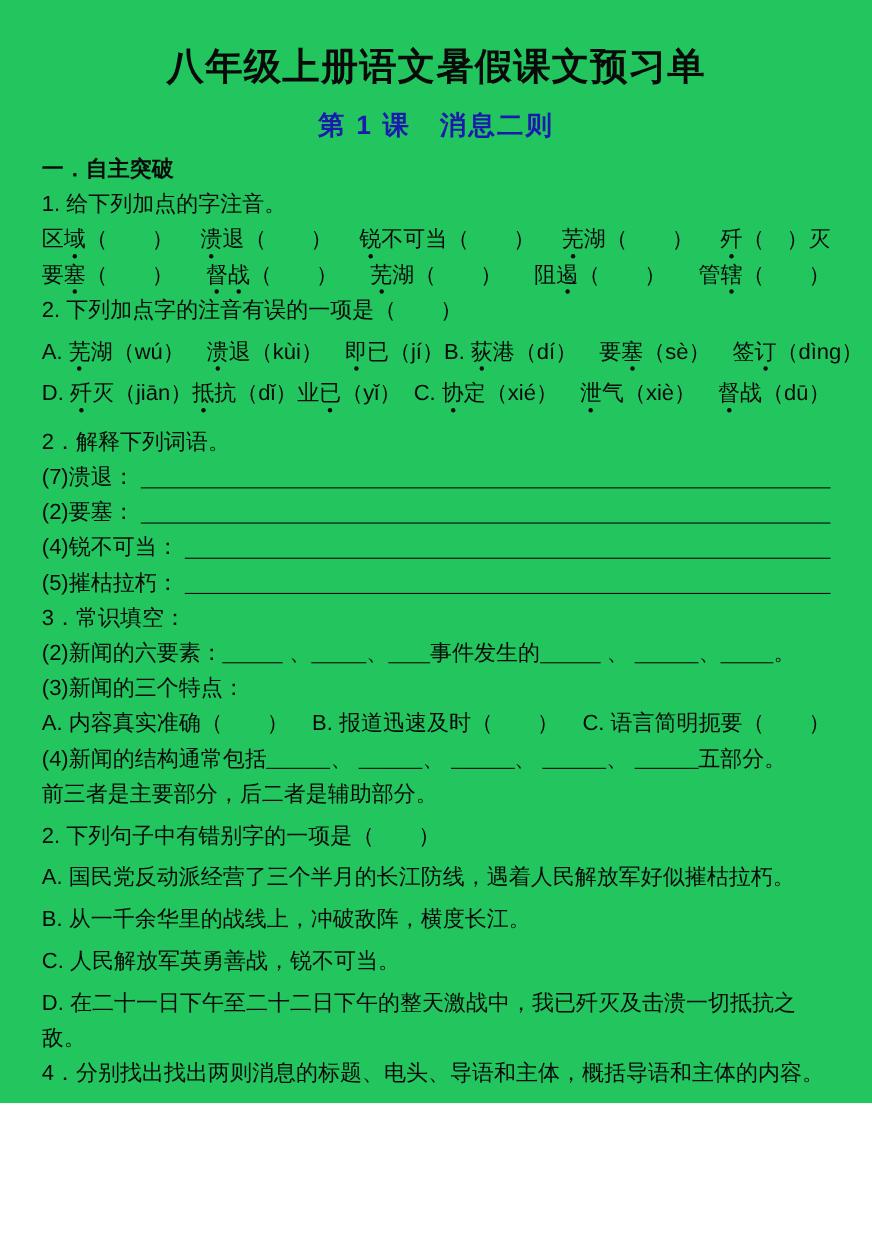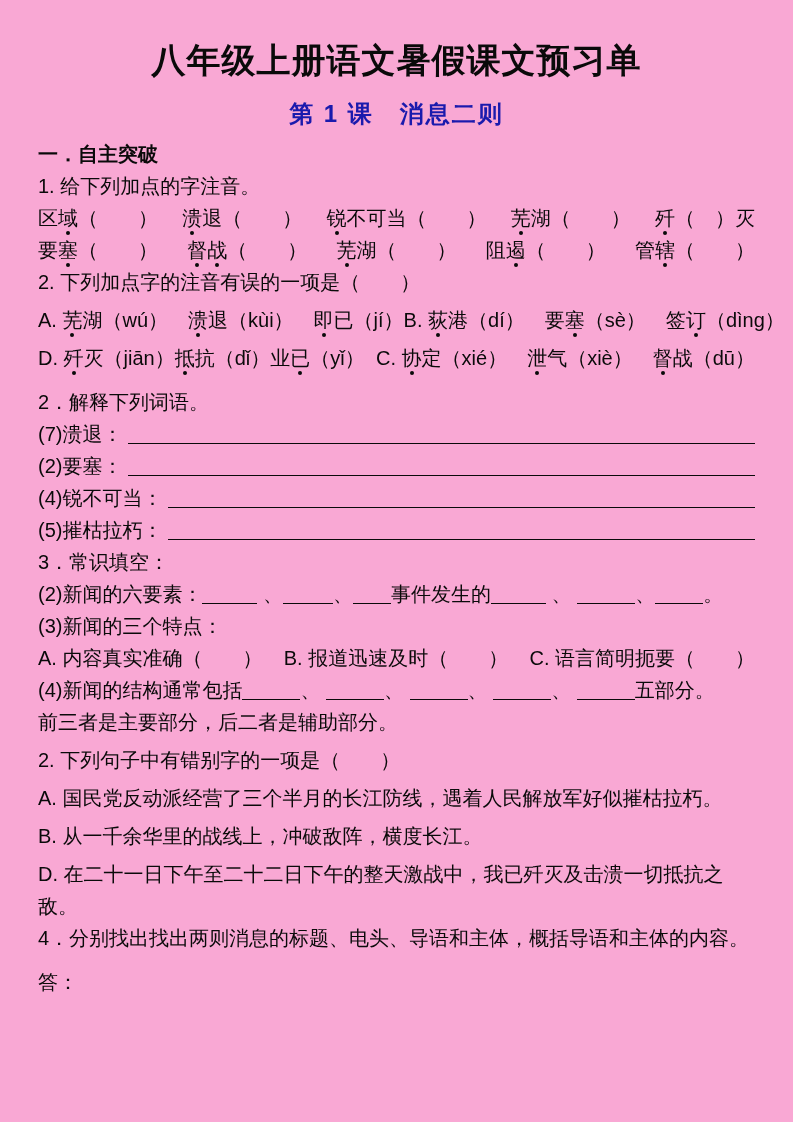--- a/index.html
+++ b/index.html
@@ -4,23 +4,23 @@
 <style>
   html, body {
     margin: 0;
     padding: 0;
     background: #ffffff;
     font-family: "Liberation Sans", sans-serif;
     color: #0a0a0a;
   }
   .page {
     width: 793px;
-    height: 1122px;
+    height: 1003px;
     margin: 0 auto;
-    background: #f9a8d4;
+    background: #22c55e;
     overflow: hidden;
     box-sizing: border-box;
   }
   .title {
     margin-top: 38px;
     text-align: center;
     font-size: 34px;
     font-weight: bold;
     letter-spacing: 1px;
   }
@@ -138,19 +138,20 @@
       <div class="line groups">
         <span class="group"><span>A. 内容真实准确（　　）</span></span>
         <span class="group"><span>B. 报道迅速及时（　　）</span></span>
         <span class="group"><span>C. 语言简明扼要（　　）</span></span>
       </div>
       <div class="line"><span>(4)新闻的结构通常包括</span><span class="blank" style="width: 58px;"></span><span>、 </span><span class="blank" style="width: 58px;"></span><span>、 </span><span class="blank" style="width: 58px;"></span><span>、 </span><span class="blank" style="width: 58px;"></span><span>、 </span><span class="blank" style="width: 58px;"></span><span>五部分。</span></div>
       <div class="line"><span>前三者是主要部分，后二者是辅助部分。</span></div>
       <div class="line mt6"><span>2. 下列句子中有错别字的一项是（　　）</span></div>
       <div class="line mt6"><span>A. 国民党反动派经营了三个半月的长江防线，遇着人民解放军好似摧枯拉朽。</span></div>
       <div class="line mt6"><span>B. 从一千余华里的战线上，冲破敌阵，横度长江。</span></div>
+      <div class="line mt6"><span>C. 人民解放军英勇善战，锐不可当。</span></div>
       <div class="line mt6"><span>D. 在二十一日下午至二十二日下午的整天激战中，我已歼灭及击溃一切抵抗之敌。</span></div>
       <div class="line"><span>4．分别找出找出两则消息的标题、电头、导语和主体，概括导语和主体的内容。</span></div>
       <div class="line mt4 fillrow">
         <span class="label"><span>答：</span></span>
       </div>
     </div>
 </div>
 
 </body></html>

